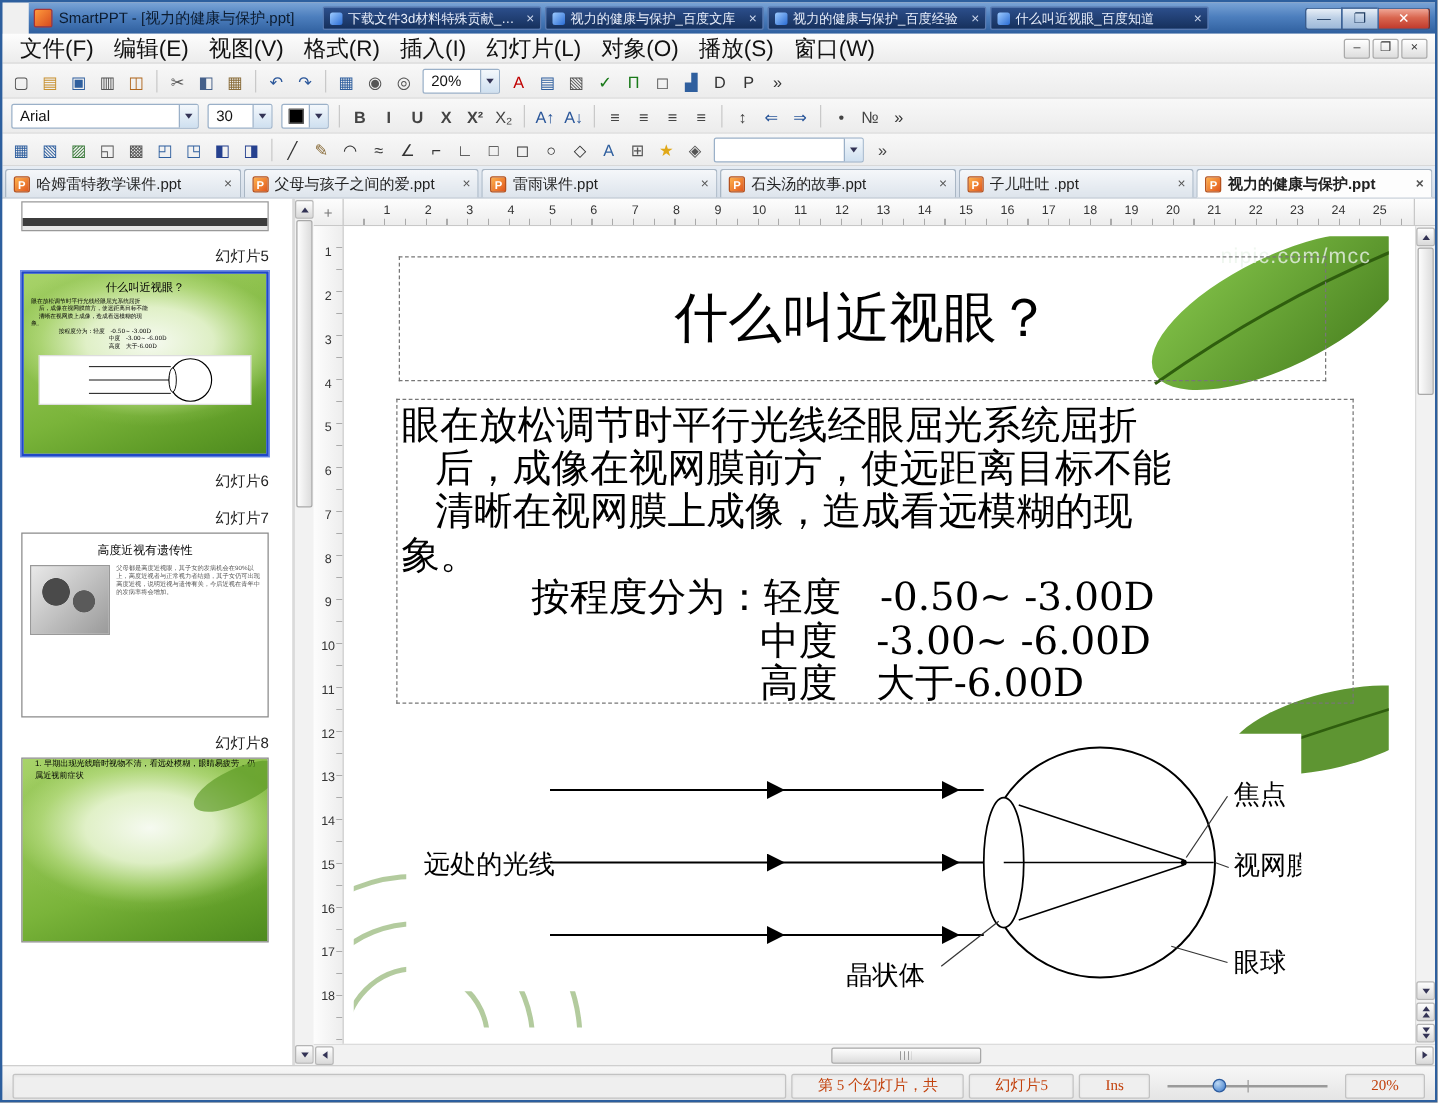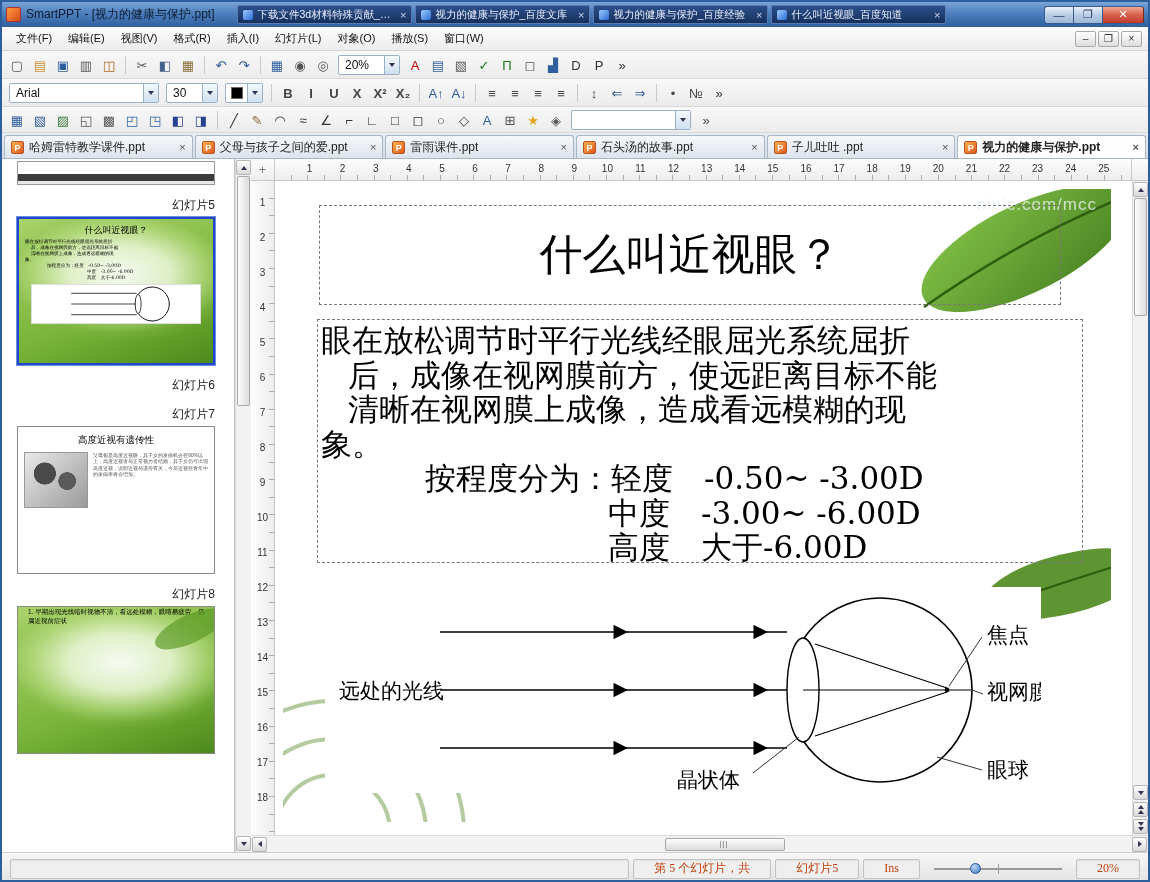--- a/index.html
+++ b/index.html
@@ -4,21 +4,21 @@
 <style>
   * { margin:0; padding:0; box-sizing:border-box; }
   html,body { background:#888; }
   body { font-family:"Liberation Sans","DejaVu Sans",sans-serif; }
   .window { position:relative; width:1150px; height:882px; background:#f0f0f0;
             border:2px solid #2d5f9e; overflow:hidden; }
 
   
   .titlebar { height:25px; display:flex; align-items:center;
               background:linear-gradient(180deg,#7aa4d6 0%,#4d7fbe 45%,#2f5f9e 100%);
-              padding:0 4px; gap:5px; }
+              padding:0 4px; gap:5px;margin-left:21px; }
   .app-icon { width:15px; height:15px; border-radius:2px;
               background:linear-gradient(135deg,#ff9a3c,#d64a1e); border:1px solid #a33; flex:0 0 auto; }
   .win-title { font-size:12px; color:#0c1c30; white-space:nowrap; }
   .tb-tabs { display:flex; gap:3px; margin-left:18px; flex:1; min-width:0; overflow:hidden; }
   .tbtab { display:flex; align-items:center; gap:4px; height:19px; padding:0 5px;
            background:linear-gradient(180deg,#2c4f8c,#16305c); border:1px solid #5a7ab0;
            border-radius:2px; max-width:175px; flex:1; min-width:60px; overflow:hidden; }
   .tbtab-icon { width:10px; height:10px; background:linear-gradient(135deg,#9ecbff,#2a6cd4);
                 border-radius:2px; flex:0 0 auto; }
   .tbtab-label { color:#e8eefb; font-size:10.5px; white-space:nowrap; overflow:hidden;
@@ -29,21 +29,21 @@
           font-size:11px; color:#1d3least; color:#1d3a5f; border:1px solid #3a5c8c; border-right:none;
           background:linear-gradient(180deg,#e9f0f8,#b9cde4 50%,#9db8d8); }
   .wbtn:first-child { border-radius:3px 0 0 3px; }
   .wbtn.close { width:42px; border-right:1px solid #7c2a1e; border-radius:0 3px 3px 0;
                 background:linear-gradient(180deg,#f0a898,#d9664f 45%,#c0392b);
                 color:#fff; font-weight:bold; }
 
   
   .menubar { height:24px; display:flex; align-items:center; background:linear-gradient(#fdfdfd,#ececec);
              border-bottom:1px solid #d4d4d4; padding:0 6px; }
-  .menu-item { font-size:11px; color:#111; padding:3px 8px; }
+  .menu-item { font-size:18px; color:#111; padding:3px 8px; }
   .mdi-btns { margin-left:auto; display:flex; gap:2px; }
   .mdibtn { width:21px; height:16px; border:1px solid #aaa; background:linear-gradient(#fff,#ddd);
             font-size:10px; line-height:14px; text-align:center; color:#333; border-radius:2px; }
 
   
   .toolbar { display:flex; align-items:center; padding:2px 4px; gap:1px;
              background:linear-gradient(#f8f8f8,#ececec); border-bottom:1px solid #d8d8d8; }
   .tb1 { height:28px; } .tb2 { height:28px; } .tb3 { height:26px; }
   .tgroup { display:flex; gap:1px; }
   .ticon { width:22px; height:20px; line-height:19px; text-align:center; font-size:13px;
@@ -322,21 +322,21 @@
         </span>
     </div>
     <span class="sep"></span>
     <div class="tgroup">
 
     <span class="ticon" style="font-weight:bold">B</span>
         <span class="ticon" style="font-weight:bold">I</span>
         <span class="ticon" style="font-weight:bold">U</span>
         <span class="ticon" style="font-weight:bold">X</span>
         <span class="ticon" style="font-weight:bold">X²</span>
-        <span class="ticon" style="font-weight:bold">X₂</span>
+        <span class="ticon" style="font-weight:normal">X₂</span>
       </div>
     <span class="sep"></span>
     <div class="tgroup">
 
     <span class="ticon" style="color: rgb(43, 87, 154);">A↑</span>
         <span class="ticon" style="color: rgb(43, 87, 154);">A↓</span>
       </div>
     <span class="sep"></span>
     <div class="tgroup">
 

